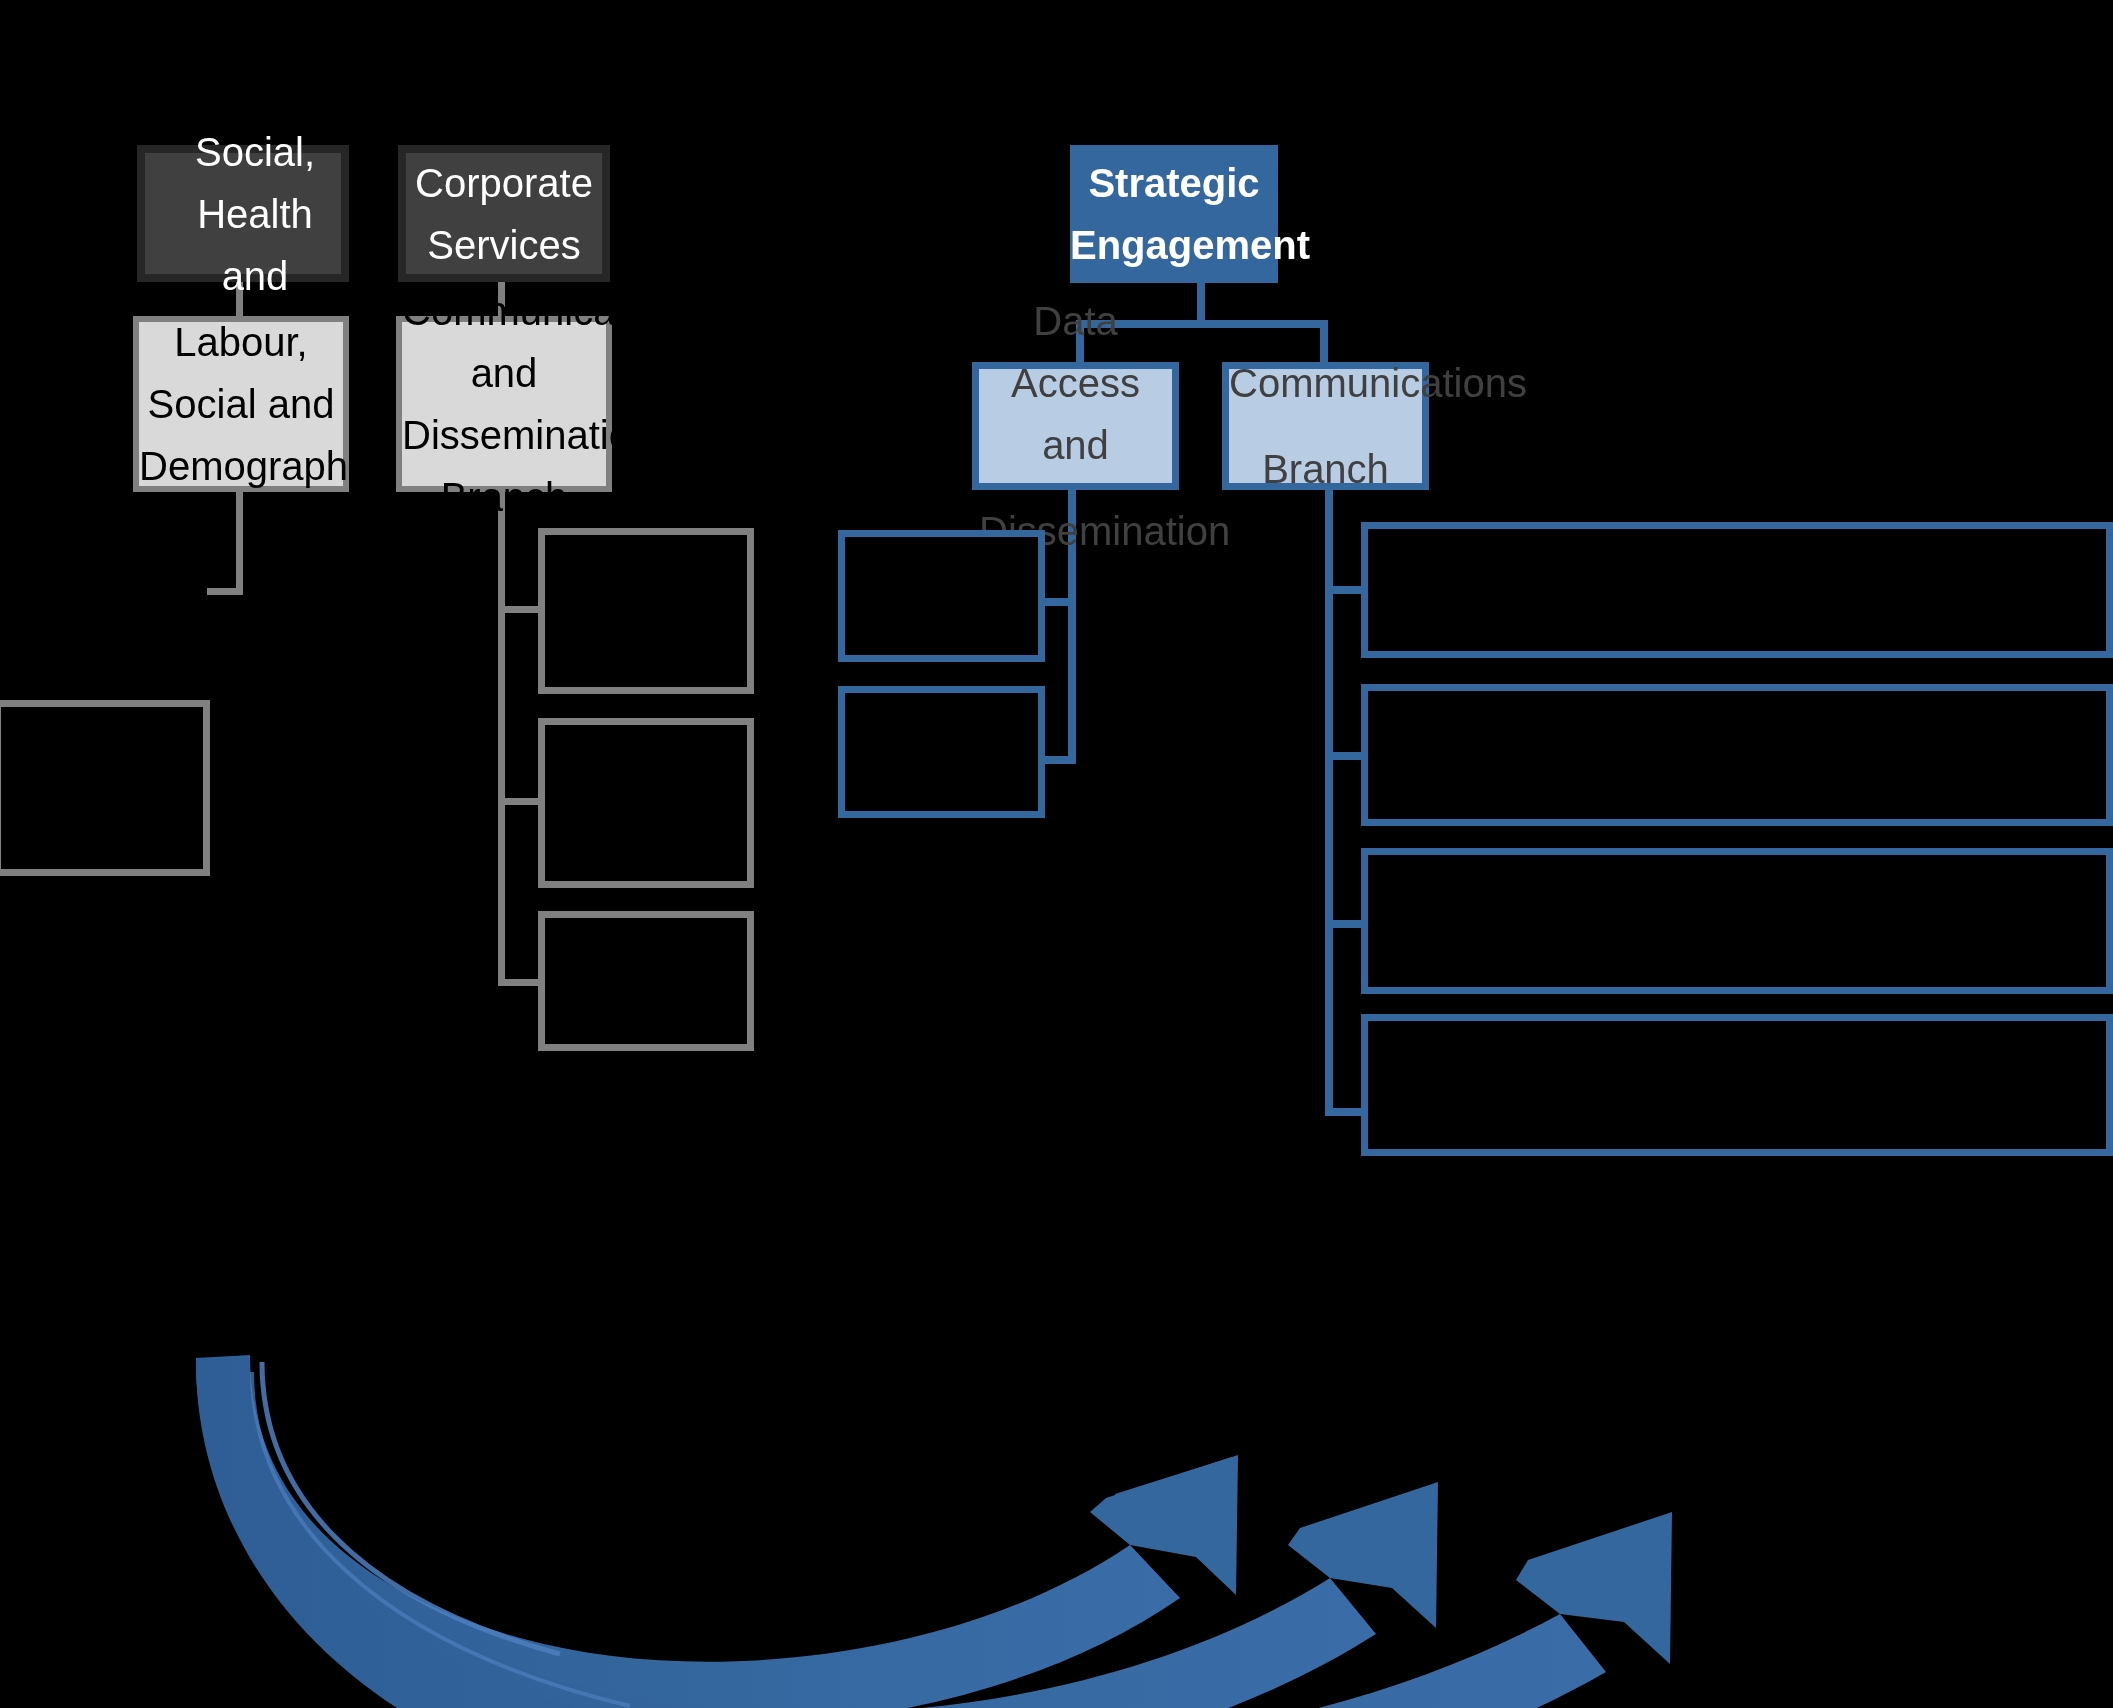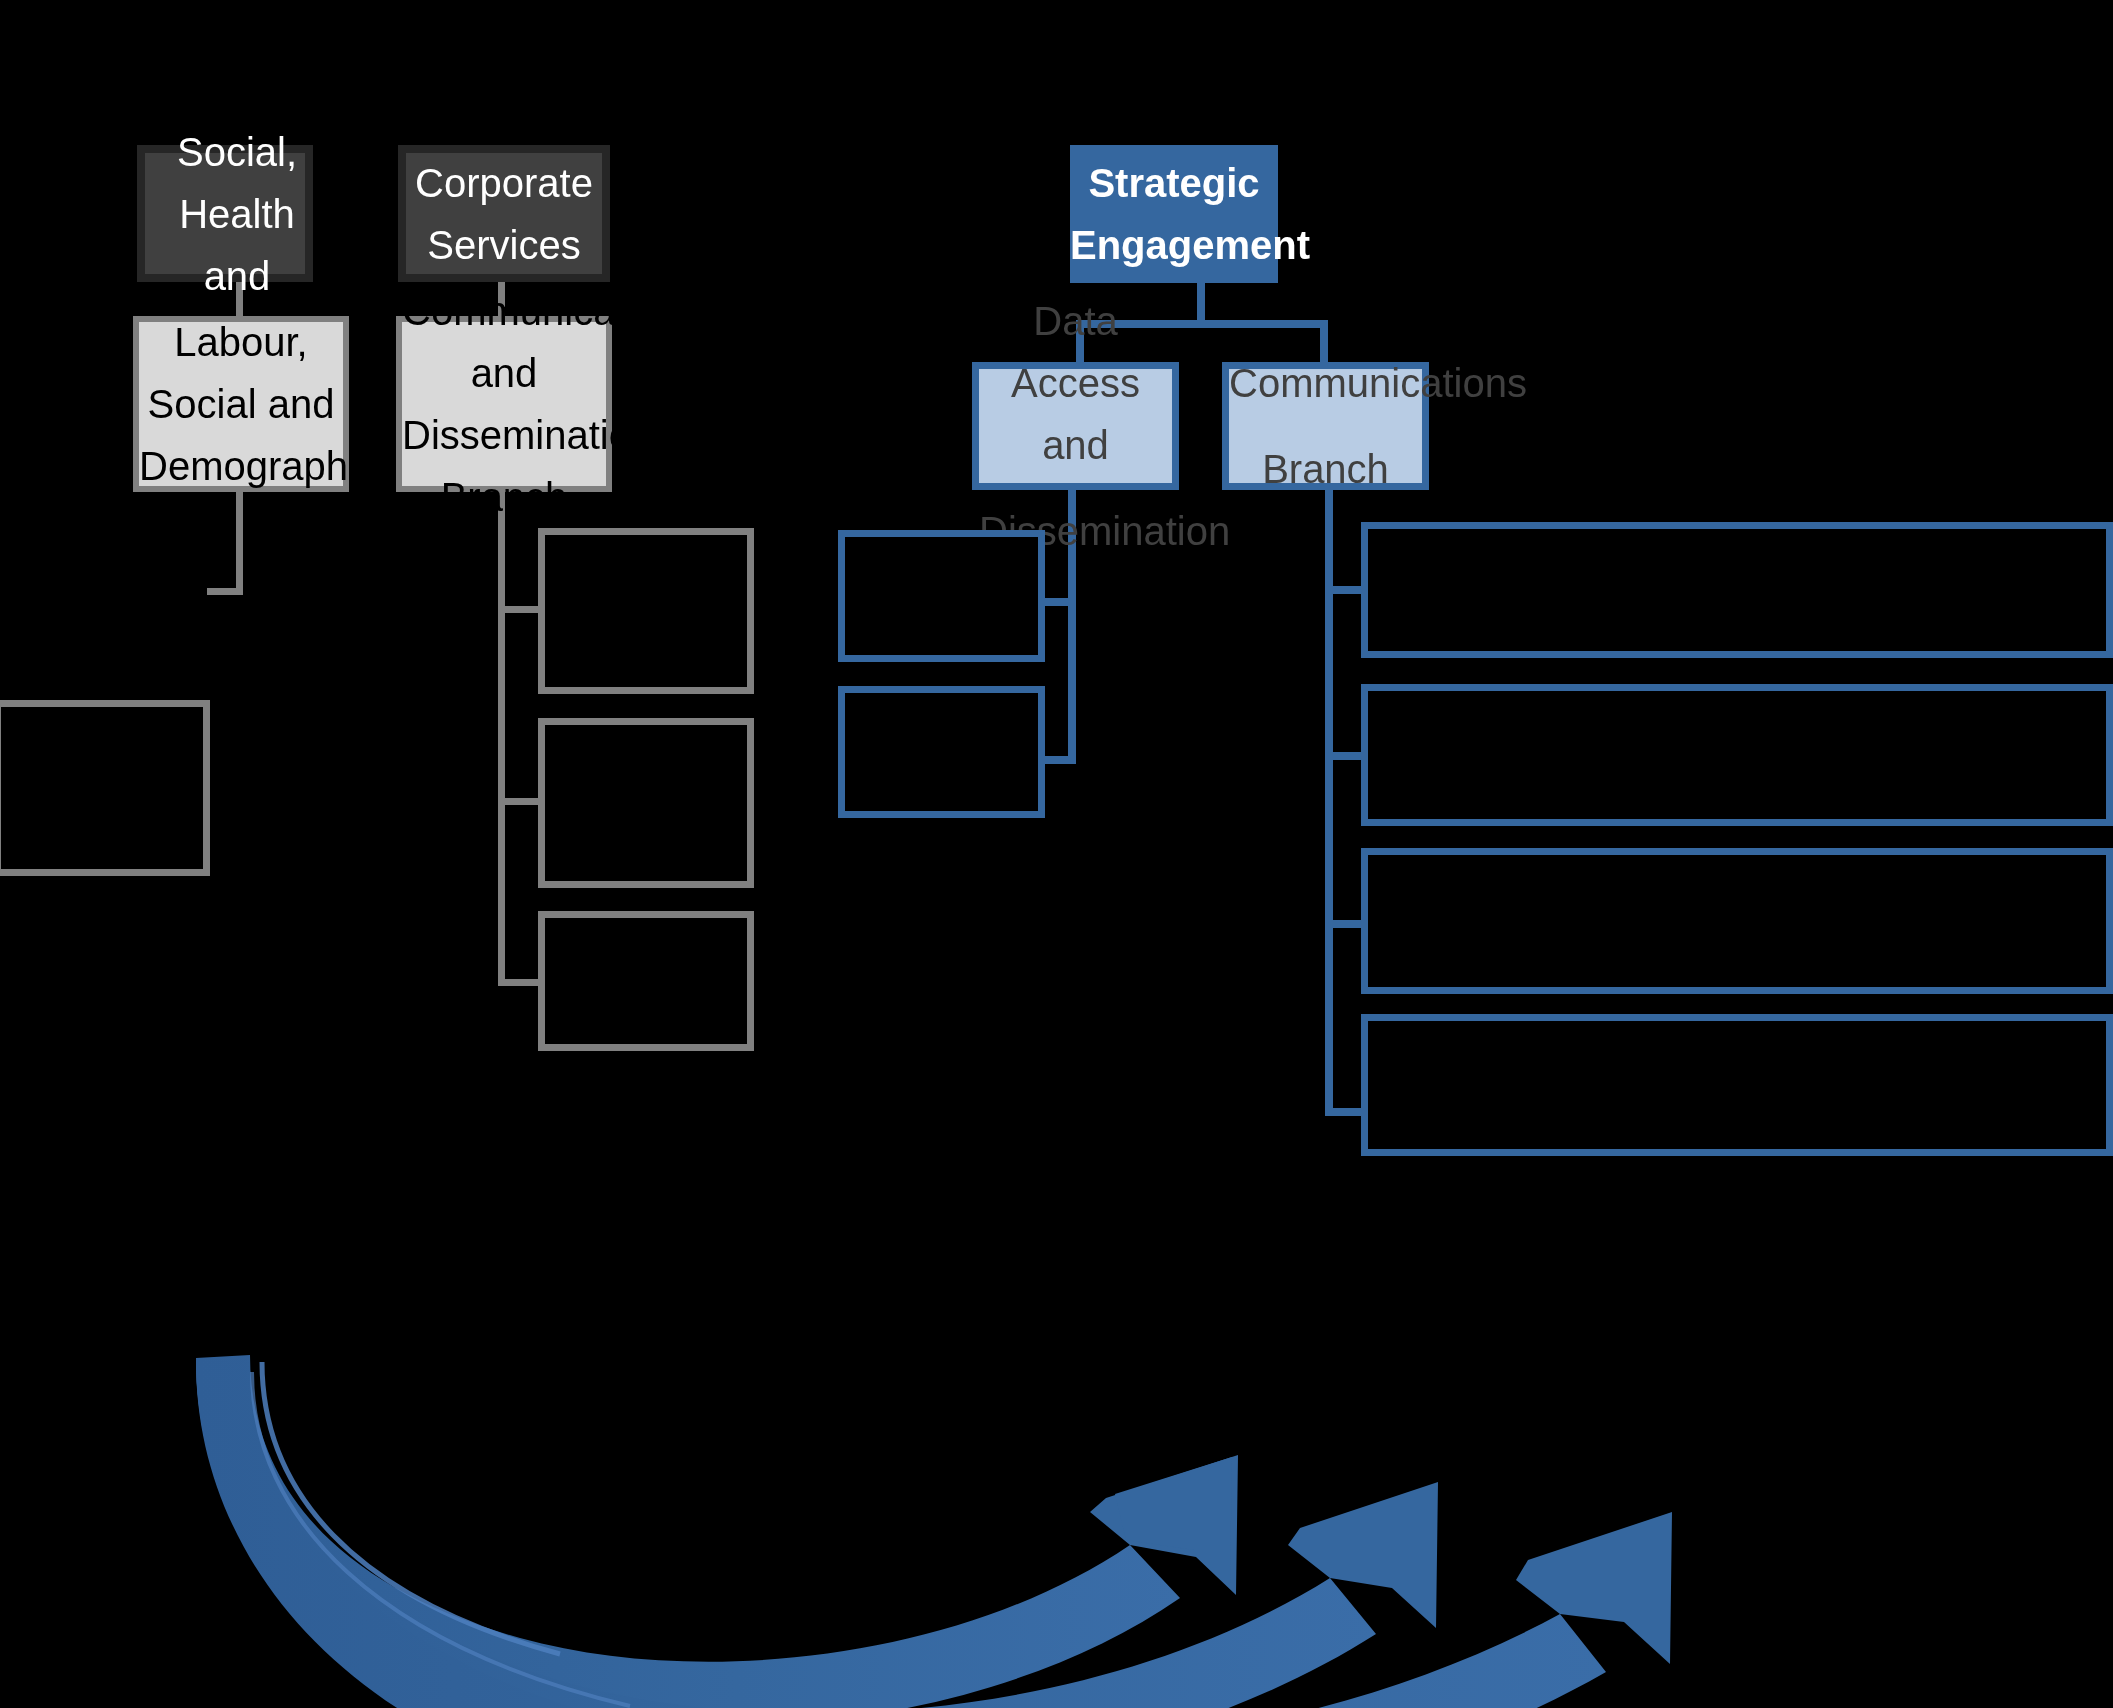--- a/index.html
+++ b/index.html
@@ -115,21 +115,21 @@
   <div class="conn blue" style="left:1068px; top:489px; width:8px; height:275px;"></div>
   <div class="conn blue" style="left:1043px; top:598px; width:33px; height:8px;"></div>
   <div class="conn blue" style="left:1043px; top:756px; width:33px; height:8px;"></div>
 
   <div class="conn blue" style="left:1325px; top:489px; width:8px; height:627px;"></div>
   <div class="conn blue" style="left:1325px; top:586px; width:40px; height:8px;"></div>
   <div class="conn blue" style="left:1325px; top:752px; width:40px; height:8px;"></div>
   <div class="conn blue" style="left:1325px; top:920px; width:40px; height:8px;"></div>
   <div class="conn blue" style="left:1325px; top:1108px; width:40px; height:8px;"></div>
 
-  <div class="node dark" style="left:137px; top:145px; width:176px; height:137px;padding-left:24px;">
+  <div class="node dark" style="left:137px; top:145px; width:212px; height:137px;padding-left:24px;">
     <span class="ln">Social, Health and</span>
   </div>
 
   <div class="node grey" style="left:133px; top:316px; width:216px; height:176px;">
     <span class="ln">Labour, Social and</span>
     <span class="ln">Demographic</span>
   </div>
 
   <div class="node blank-grey" style="left:-6px; top:700px; width:216px; height:176px;"></div>
 

